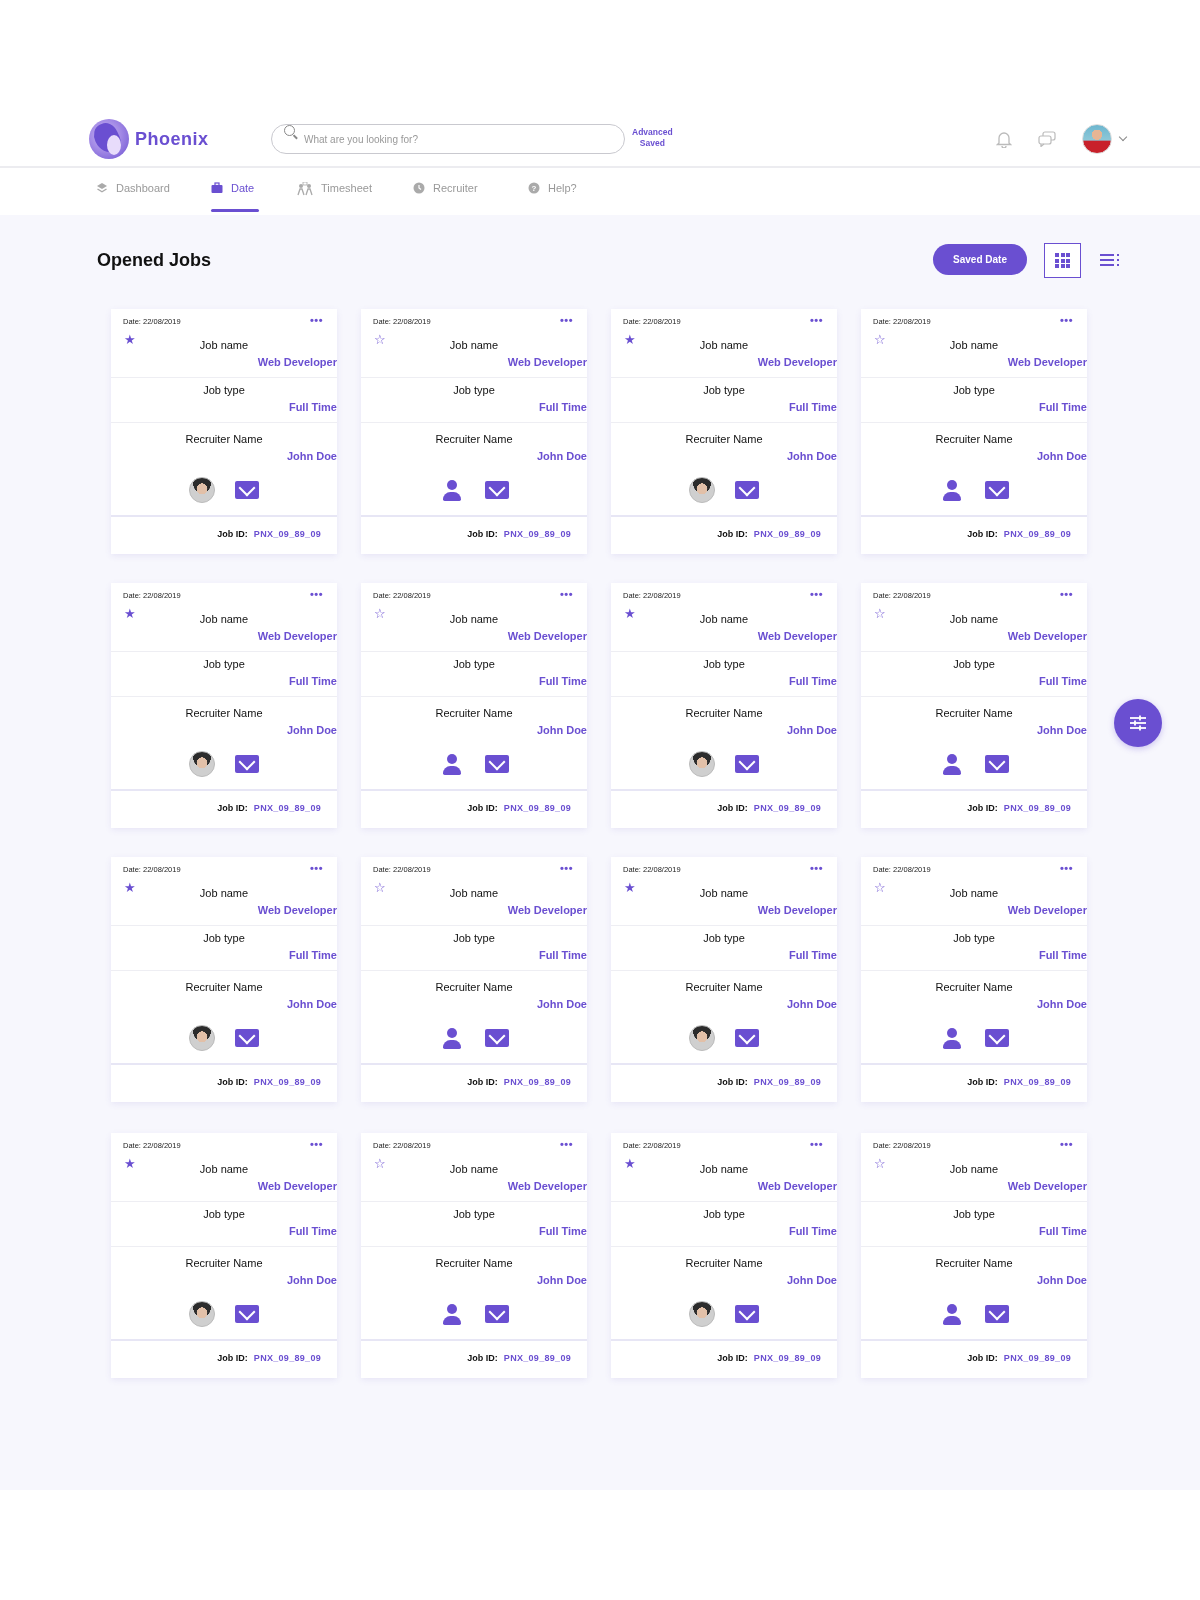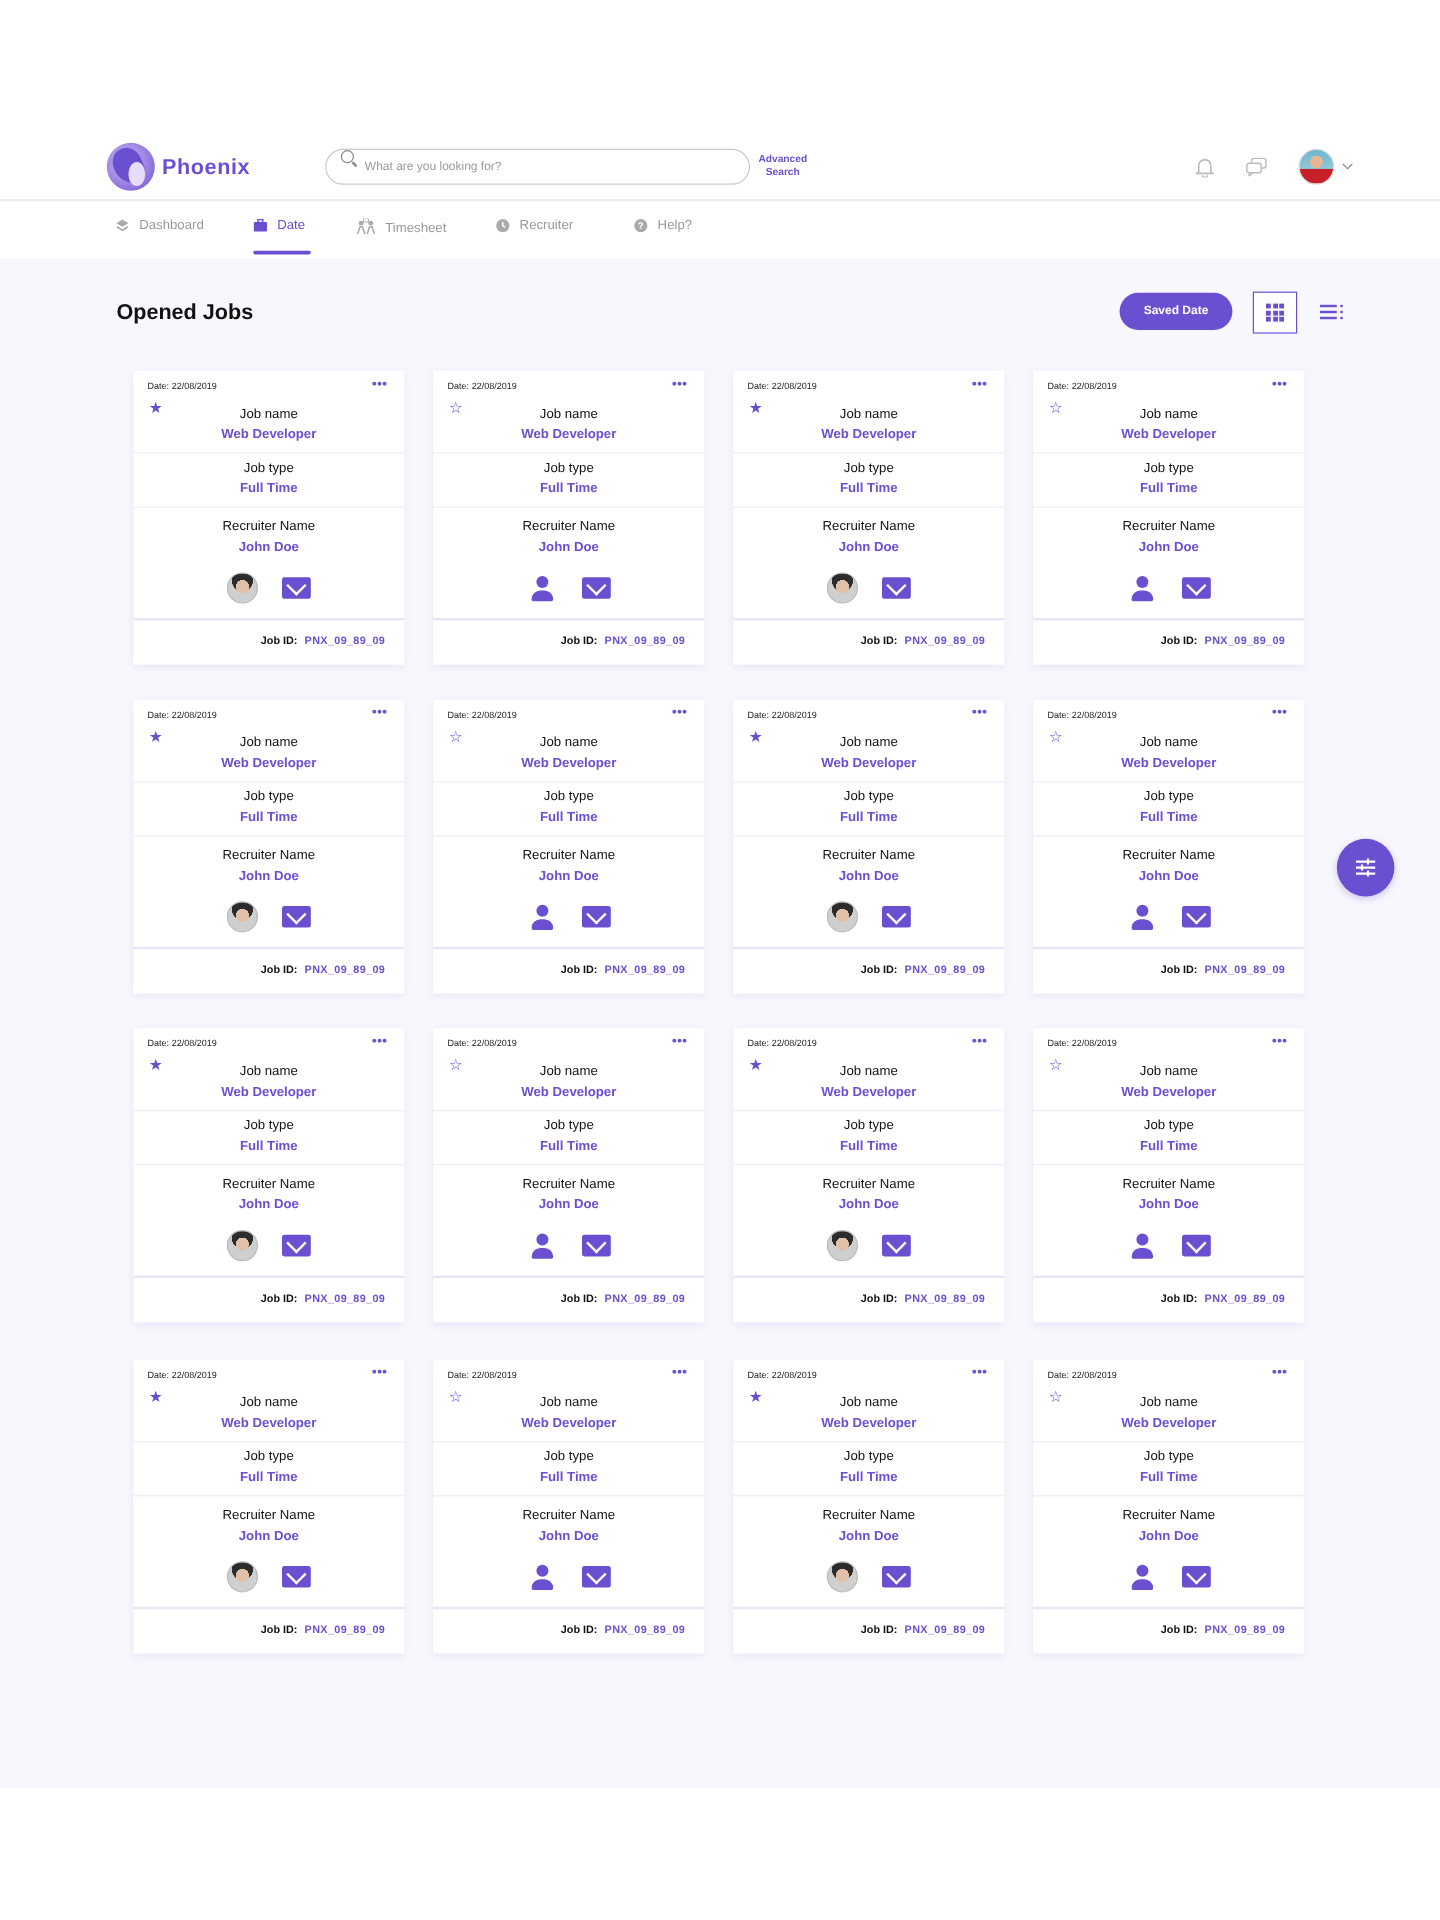--- a/index.html
+++ b/index.html
@@ -15,41 +15,41 @@
   .search-icon { width: 11px; height: 11px; border: 1.5px solid #888; border-radius: 50%; position: relative; margin-right: 9px; }
   .search-icon::after { content: ""; position: absolute; width: 5px; height: 1.5px; background: #888; right: -4px; bottom: -2px; transform: rotate(45deg); }
   .search input { border: none; outline: none; font-size: 10px; color: #555; font-family: "Liberation Sans", sans-serif; width: 300px; background: transparent; }
   .search input::placeholder { color: #999; }
   .adv-search { position: absolute; left: 632px; top: 17px; font-size: 8.5px; font-weight: 700; color: #6a4fd1; text-align: center; line-height: 11px; cursor: pointer; }
   .bell { position: absolute; left: 996px; top: 20px; width: 16px; height: 18px; }
   .chat { position: absolute; left: 1038px; top: 21px; width: 18px; height: 16px; }
   .avatar-top { position: absolute; left: 1082px; top: 14px; width: 30px; height: 30px; border-radius: 50%; background: radial-gradient(circle at 50% 35%, #e7b594 0 22%, transparent 23%), linear-gradient(180deg, #6cb6cf 0%, #8fc8d8 55%, #c8202a 56%, #c8202a 100%); border: 1px solid #ddd; }
   .caret { position: absolute; left: 1120px; top: 24px; width: 6px; height: 6px; border-right: 1.5px solid #888; border-bottom: 1.5px solid #888; transform: rotate(45deg); }
   .nav { height: 45px; position: relative; background: #fff; }
-  .nav-item { position: absolute; top: 14px; display: flex; align-items: flex-end; font-size: 11px; color: #999; cursor: pointer; }
+  .nav-item { position: absolute; top: 14px; display: flex; align-items: flex-start; font-size: 11px; color: #999; cursor: pointer; }
   .nav-item .ico { width: 12px; height: 12px; margin-right: 8px; display: inline-block; }
   .nav-item.active { color: #6a4fd1; }
   .nav-underline { position: absolute; left: 211px; top: 41px; width: 48px; height: 3px; background: #6a4fd1; border-radius: 2px; }
   .main { position: absolute; left: 0; top: 215px; width: 1200px; height: 1275px; background: #f7f7fd; }
   .title { position: absolute; left: 97px; top: 35px; font-size: 18px; font-weight: 700; color: #111; }
   .saved-btn { position: absolute; left: 933px; top: 29px; width: 94px; height: 31px; border-radius: 16px; background: #6a4fd1; color: #fff; font-size: 10px; font-weight: 700; border: none; font-family: "Liberation Sans", sans-serif; cursor: pointer; }
   .grid-btn { position: absolute; left: 1044px; top: 28px; width: 37px; height: 35px; border: 1.5px solid #6a4fd1; background: #fff; display: flex; align-items: center; justify-content: center; cursor: pointer; }
   .grid-ico { display: grid; grid-template-columns: repeat(3, 4px); grid-gap: 1.5px; }
   .grid-ico span { width: 4px; height: 4px; background: #6a4fd1; display: block; }
   .list-btn { position: absolute; left: 1100px; top: 38px; width: 19px; height: 14px; cursor: pointer; }
   .list-btn span { position: absolute; left: 0; height: 2px; background: #6a4fd1; }
   .list-btn i { position: absolute; right: 0; width: 2px; height: 2px; background: #6a4fd1; }
   .cards { position: absolute; left: 111px; top: 94px; }
   .card { position: absolute; width: 226px; height: 245px; background: #fff; box-shadow: 0 2px 6px rgba(120, 110, 200, 0.12); }
   .card .date { position: absolute; left: 12px; top: 8px; font-size: 7.5px; color: #222; }
   .card .more { position: absolute; right: 14px; top: 5px; font-size: 11px; color: #6a4fd1; font-weight: 700; letter-spacing: 0.5px; cursor: pointer; }
   .card .star { position: absolute; left: 13px; top: 24px; font-size: 13px; color: #6a4fd1; cursor: pointer; line-height: 1; }
   .card .sec { position: absolute; left: 0; width: 226px; text-align: center; }
   .card .lbl { font-size: 11px; color: #111; }
-  .card .val { font-size: 11px; color: #6a4fd1; font-weight: 700; margin-top: 5px; }
+  .card .val { font-size: 11px; color: #6a4fd1; font-weight: 700; margin-top: 5px; text-align: right; }
   .card .div { position: absolute; left: 0; width: 226px; height: 1px; background: #eeeef3; }
   .card .div.thick { height: 2px; background: #e7e6f5; }
   .card .icons { position: absolute; top: 168px; left: 0; width: 226px; display: flex; justify-content: center; align-items: center; gap: 20px; }
   .photo { width: 26px; height: 26px; border-radius: 50%; background: radial-gradient(circle at 50% 45%, #e2c0a8 0 30%, transparent 31%), radial-gradient(circle at 50% 25%, #2c2c2c 0 40%, transparent 41%), #cfcfcf; border: 1px solid #bbb; cursor: pointer; }
   .user-ico { width: 26px; height: 26px; position: relative; cursor: pointer; }
   .user-ico::before { content: ""; position: absolute; left: 8px; top: 3px; width: 10px; height: 10px; border-radius: 50%; background: #6a4fd1; }
   .user-ico::after { content: ""; position: absolute; left: 4px; top: 15px; width: 18px; height: 9px; border-radius: 9px 9px 2px 2px; background: #6a4fd1; }
   .mail-ico { width: 24px; height: 18px; background: #6a4fd1; border-radius: 2px; position: relative; cursor: pointer; }
   .mail-ico::after { content: ""; position: absolute; left: 6px; top: 1px; width: 10px; height: 10px; border-right: 2px solid #fff; border-bottom: 2px solid #fff; transform: rotate(45deg); }
   .card .jobid { position: absolute; right: 16px; top: 220px; font-size: 9px; }
@@ -66,21 +66,21 @@
   <div class="logo">
     <div class="logo-mark"></div>
     <span class="logo-text">Phoenix</span>
   </div>
   <div class="search">
     <span class="search-icon"></span>
     <input type="text" placeholder="What are you looking for?" style="">
   </div>
   <div class="adv-search">
     <div>Advanced</div>
-    <div>Search</div>
+    <div>Saved</div>
   </div>
   <svg class="bell" viewBox="0 0 16 18">
     <path d="M3 13 V8 a5 5 0 0 1 10 0 V13 L14.5 14.5 H1.5 Z" fill="none" stroke="#bbb" stroke-width="1.3"></path>
     <path d="M6 16 a2 2 0 0 0 4 0" fill="none" stroke="#bbb" stroke-width="1.3"></path>
   </svg>
   <svg class="chat" viewBox="0 0 18 16">
     <rect x="5" y="1" width="12" height="8" rx="2" fill="none" stroke="#bbb" stroke-width="1.2"></rect>
     <rect x="1" y="5" width="12" height="8" rx="2" fill="#fff" stroke="#bbb" stroke-width="1.2"></rect>
     <path d="M3 13 L3 15.5 L6 13" fill="none" stroke="#bbb" stroke-width="1.2"></path>
   </svg>

